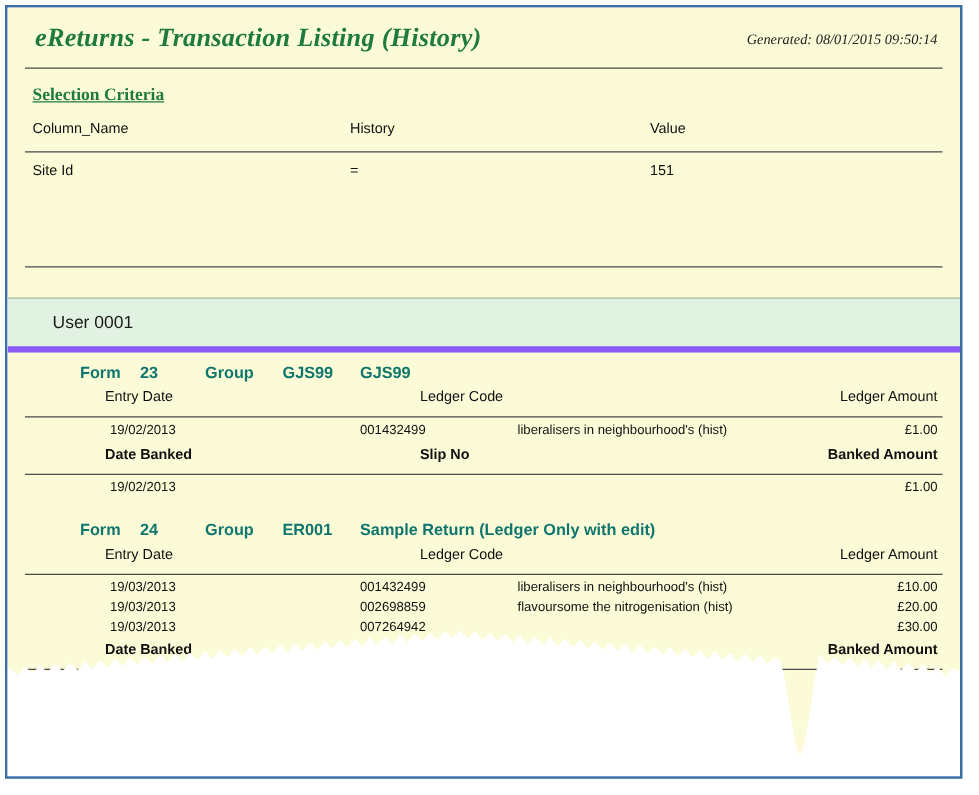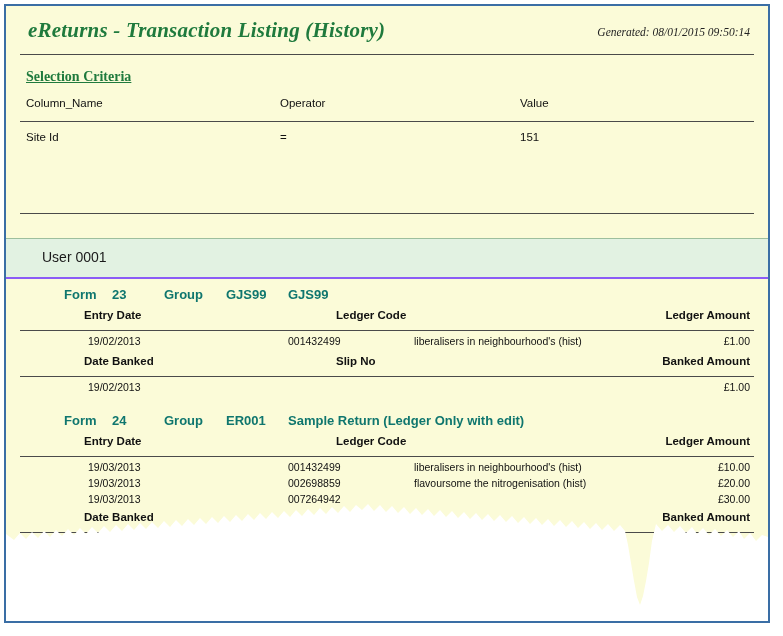--- a/index.html
+++ b/index.html
@@ -122,21 +122,21 @@
   .criteria-gap {
     height: 24px;
   }
 
   
   .user-band {
     position: relative;
     height: 38px;
     background: #e2f2e2;
     border-top: 1px solid #9dbf9d;
-    border-bottom: 2px solid #8b5cf6;
+    border-bottom: 5px solid #8b5cf6;
     margin: 0 -14px;
   }
   .user-band-label {
     position: absolute;
     left: 36px;
     top: 10px;
     font-size: 14px;
     color: #1a1a1a;
   }
 
@@ -155,21 +155,21 @@
   .fh-label     { position: absolute; left: 44px; }
   .fh-number    { position: absolute; left: 92px; }
   .fh-group-lbl { position: absolute; left: 144px; }
   .fh-group-val { position: absolute; left: 206px; }
   .fh-desc      { position: absolute; left: 268px; font-weight: bold; }
 
   .sub-head {
     position: relative;
     height: 21px;
     font-size: 11.5px;
-    font-weight: bold;
+    font-weight: normal;
     color: #111111;
     border-bottom: 1px solid #4a4a4a;
   }
   .sh-c1 { position: absolute; left: 64px; }
   .sh-c2 { position: absolute; left: 268px; padding-left: 48px; }
   .sh-c4 { position: absolute; right: 4px; }
 
   .detail-row {
     position: relative;
     height: 16px;
@@ -221,21 +221,21 @@
         <div class="title-row">
           <div class="report-title">eReturns - Transaction Listing (History)</div>
           <div class="generated">Generated: 08/01/2015 09:50:14</div>
         </div>
 
         <div class="criteria-block">
           <div class="criteria-title">Selection Criteria</div>
 
           <div class="crit-head-row">
             <span class="c-col1">Column_Name</span>
-            <span class="c-col2">Operator</span>
+            <span class="c-col2">History</span>
             <span class="c-col3">Value</span>
           </div>
 
           <div class="crit-data-row">
             <span class="c-col1">Site Id</span>
             <span class="c-col2">=</span>
             <span class="c-col3">151</span>
           </div>
 
           <div class="criteria-spacer"></div>

